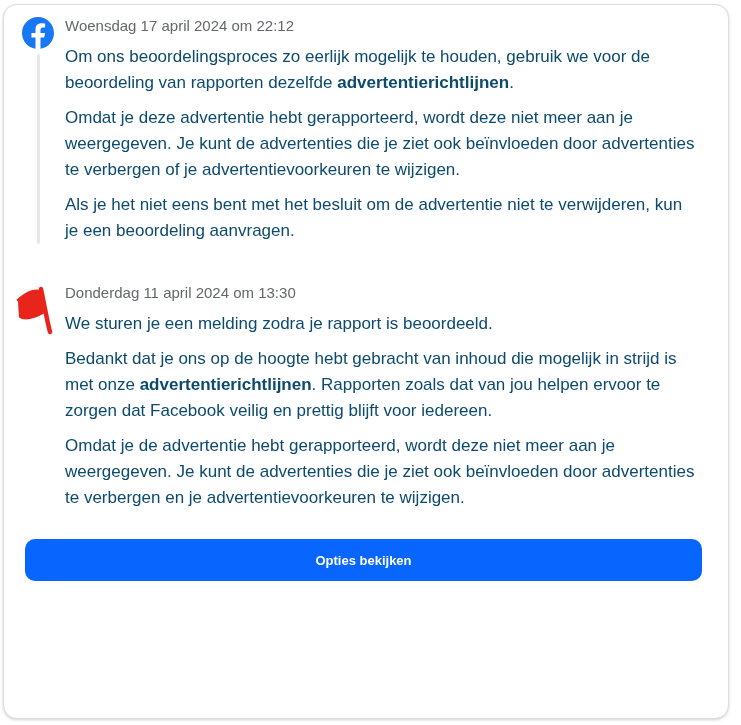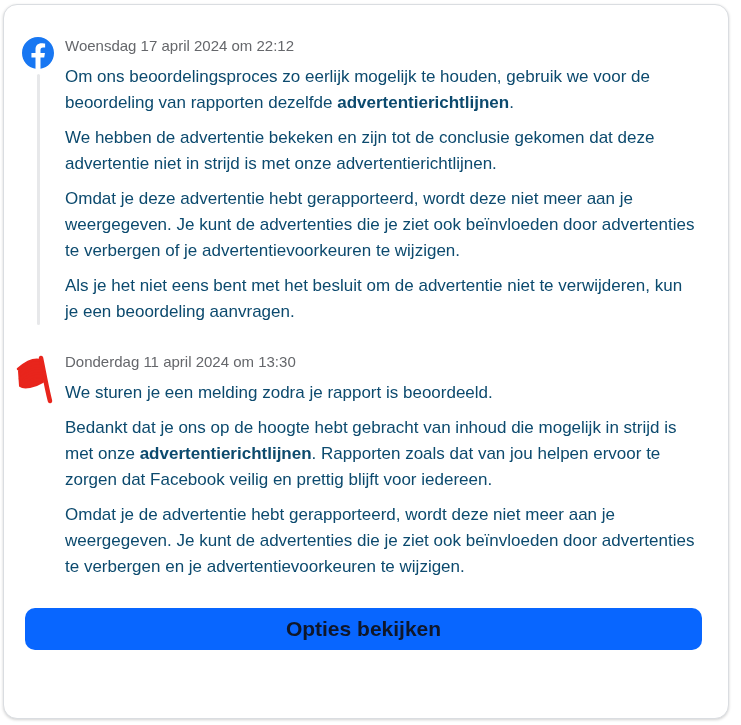--- a/index.html
+++ b/index.html
@@ -11,25 +11,25 @@
   }
   .card {
     position: relative;
     margin: 4px 12px 6px 3px;
     width: 726px;
     height: 715px;
     background: #ffffff;
     border: 1px solid #dadde1;
     border-radius: 14px;
     box-shadow: 0 1px 3px rgba(0,0,0,.18);
-    padding: 32px 26px 24px 17px;
+    padding: 12px 26px 24px 17px;
     overflow: hidden;
   }
   .entry { display: flex; gap: 10px; }
-  .entry.second { margin-top: 28px; }
+  .entry.second { margin-top: 40px; }
   .icon-col {
     width: 34px; flex-shrink: 0;
     display: flex; flex-direction: column; align-items: center;
   }
   .fb-badge { width: 32px; height: 32px; display: block; }
   .flag-badge { width: 44px; height: 50px; display: block; margin-left: -6px; margin-top: 2px; }
   .connector {
     width: 3px; flex: 1;
     background: #e7e8ea;
     border-radius: 2px;
@@ -53,23 +53,23 @@
   }
   .para strong { font-weight: 700; }
   .footer { margin: 28px 0 0 4px; }
   .primary-btn {
     display: block;
     width: 100%;
     height: 42px;
     border: none;
     border-radius: 10px;
     background: #0866ff;
-    color: #0f172a;
+    color: #ffffff;
     font-family: "Liberation Sans", sans-serif;
-    font-size: 21px;
+    font-size: 13px;
     font-weight: 700;
     cursor: pointer;
   }
 </style>
 </head>
 <body>
 
 <div class="card">
 
   <div class="entry">
@@ -77,21 +77,20 @@
       <span>
         <svg class="fb-badge" viewBox="0 0 36 36" aria-hidden="true">
           <path fill="#1877f2" d="M36 18C36 8.059 27.941 0 18 0S0 8.059 0 18c0 8.985 6.582 16.433 15.188 17.781V23.203h-4.57V18h4.57v-3.966c0-4.512 2.688-7.003 6.8-7.003 1.97 0 4.03.352 4.03.352v4.43h-2.27c-2.237 0-2.935 1.388-2.935 2.812V18h4.992l-.798 5.203h-4.194v12.578C29.418 34.433 36 26.985 36 18z"></path>
         </svg>
       </span>
       <div class="connector"></div>
     </div>
     <div class="content">
       <div class="date">Woensdag 17 april 2024 om 22:12</div>
       <p class="para">Om ons beoordelingsproces zo eerlijk mogelijk te houden, gebruik we voor de beoordeling van rapporten dezelfde <strong>advertentierichtlijnen</strong>.</p>
-      <p class="para">We hebben de advertentie bekeken en zijn tot de conclusie gekomen dat deze advertentie niet in strijd is met onze advertentierichtlijnen.</p>
       <p class="para">Omdat je deze advertentie hebt gerapporteerd, wordt deze niet meer aan je weergegeven. Je kunt de advertenties die je ziet ook beïnvloeden door advertenties te verbergen of je advertentievoorkeuren te wijzigen.</p>
       <p class="para">Als je het niet eens bent met het besluit om de advertentie niet te verwijderen, kun je een beoordeling aanvragen.</p>
     </div>
   </div>
 
   <div class="entry second">
     <div class="icon-col">
       <span>
         <svg class="flag-badge" viewBox="0 0 44 50" aria-hidden="true">
           <g fill="none" stroke="#e8251c" stroke-linecap="round" stroke-linejoin="round">

